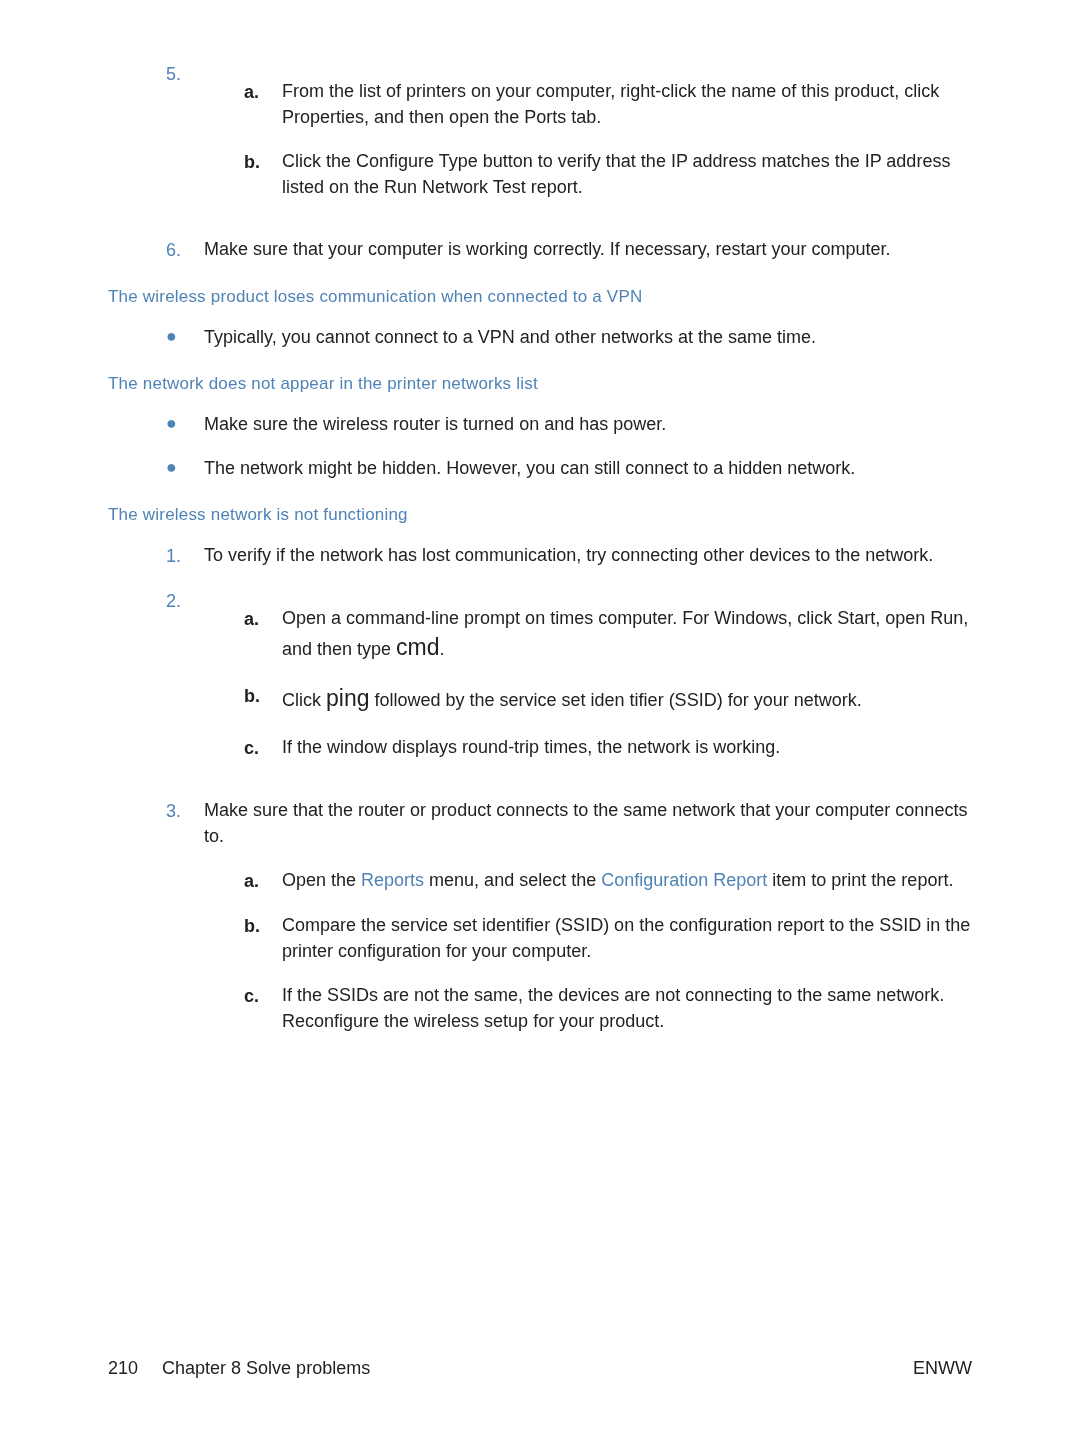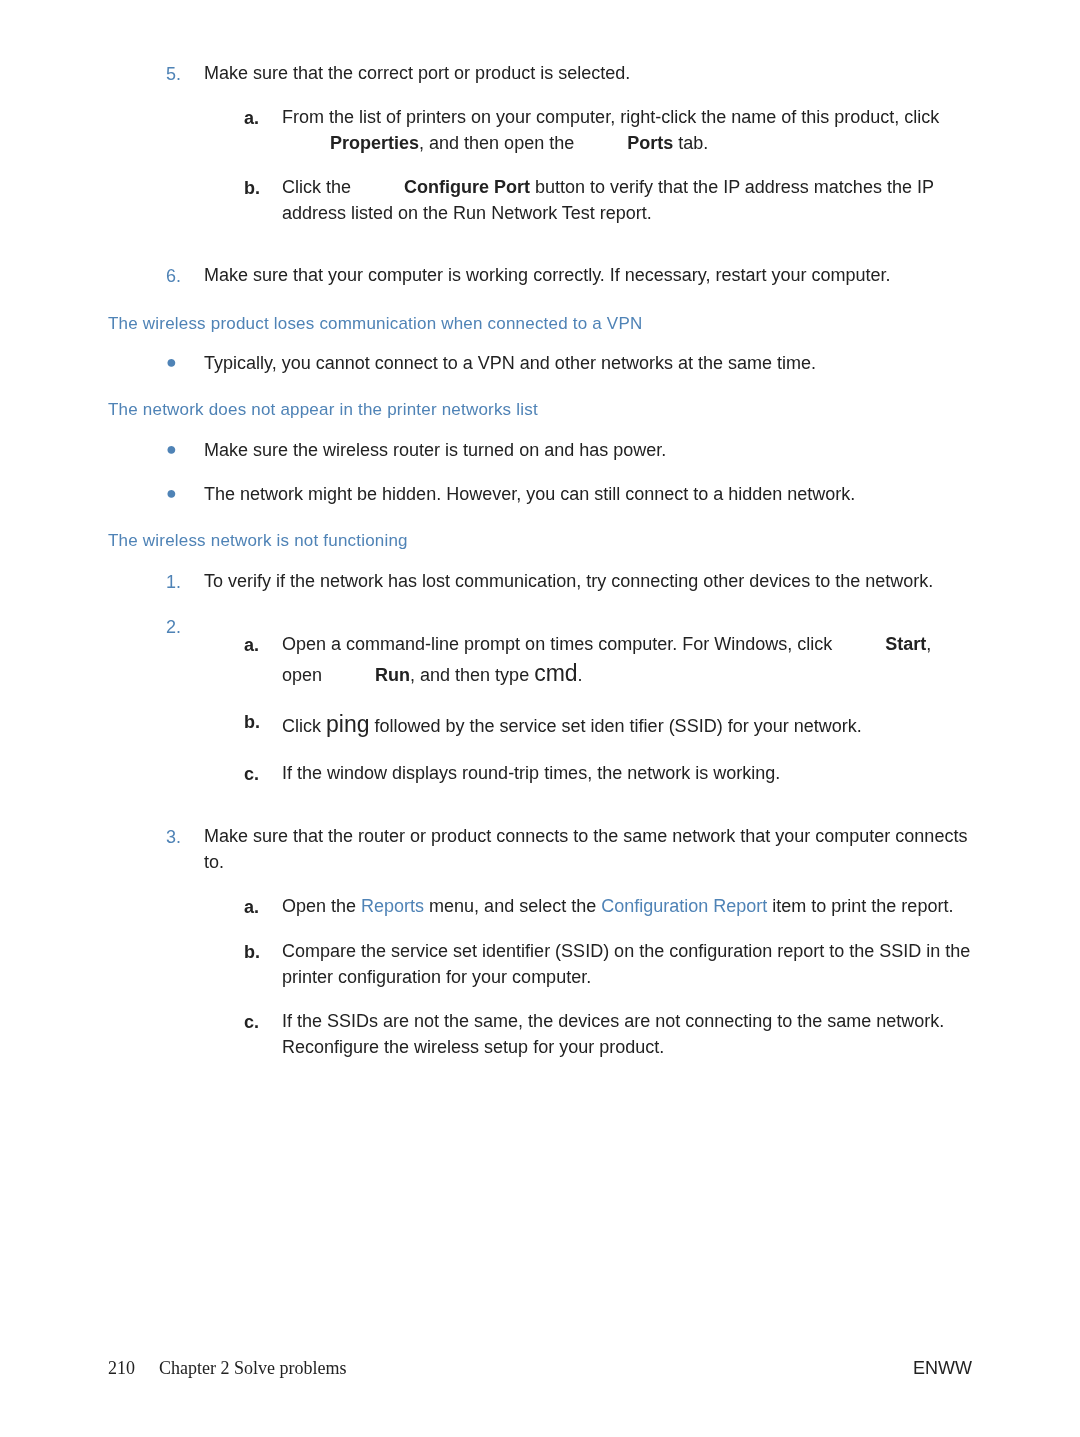--- a/index.html
+++ b/index.html
@@ -40,55 +40,54 @@
   .li-row .marker.bul { color: #4f83b6; font-size: 18px; line-height: 1.3; }
   .li-row .marker.alpha { color: #222; font-weight: 600; }
   .li-row .content { flex: 1 1 auto; }
 
   ol.num { padding-left: 58px; }
   ul.bul { padding-left: 58px; }
   ol.alpha { padding-left: 40px; }
 
   .content .inner-list { margin-top: 18px; }
 
-  b, strong { font-weight: 700; margin-left: 48px; }
+  b, strong { font-weight: 400; }
   .mono { font-family: Arial, Helvetica, sans-serif; font-size: 23px; }
   .link { color: #4f83b6; }
 
   .footer {
     position: absolute;
     left: 0; right: 0;
     bottom: 56px;
     padding: 0 108px;
     display: flex;
     justify-content: space-between;
     font-size: 18px;
     color: #222;
   }
-  .footer .left { display: flex; gap: 24px; font-family: Liberation Serif, serif; }
+  .footer .left { display: flex; gap: 24px; }
 </style>
 </head>
 <body>
 
 <ol class="num">
   <li class="li-row">
     <span class="marker num">5.</span>
     <div class="content">
-      <span>Make sure that the correct port or product is selected.</span>
       <ol class="alpha inner-list">
         <li class="li-row">
           <span class="marker alpha">a.</span>
           <div class="content">
             <span>From the list of printers on your computer, right-click the name of this product, click </span><b>Properties</b><span>, and then open the </span><b>Ports</b><span> tab.</span>
           </div>
         </li>
         <li class="li-row">
           <span class="marker alpha">b.</span>
           <div class="content">
-            <span>Click the </span><b>Configure Port</b><span> button to verify that the IP address matches the IP address listed on the Run Network Test report.</span>
+            <span>Click the </span><b>Configure Type</b><span> button to verify that the IP address matches the IP address listed on the Run Network Test report.</span>
           </div>
         </li>
       </ol>
     </div>
   </li>
   <li class="li-row">
     <span class="marker num">6.</span>
     <div class="content">
       <span>Make sure that your computer is working correctly. If necessary, restart your computer.</span>
     </div>
@@ -166,16 +165,16 @@
           <div class="content"><span>If the SSIDs are not the same, the devices are not connecting to the same network. Reconfigure the wireless setup for your product.</span></div>
         </li>
       </ol>
     </div>
   </li>
 </ol>
 
 <div class="footer">
   <div class="left">
     <span>210</span>
-    <span>Chapter 2   Solve problems</span>
+    <span>Chapter 8   Solve problems</span>
   </div>
   <span>ENWW</span>
 </div>
 
 </body></html>

